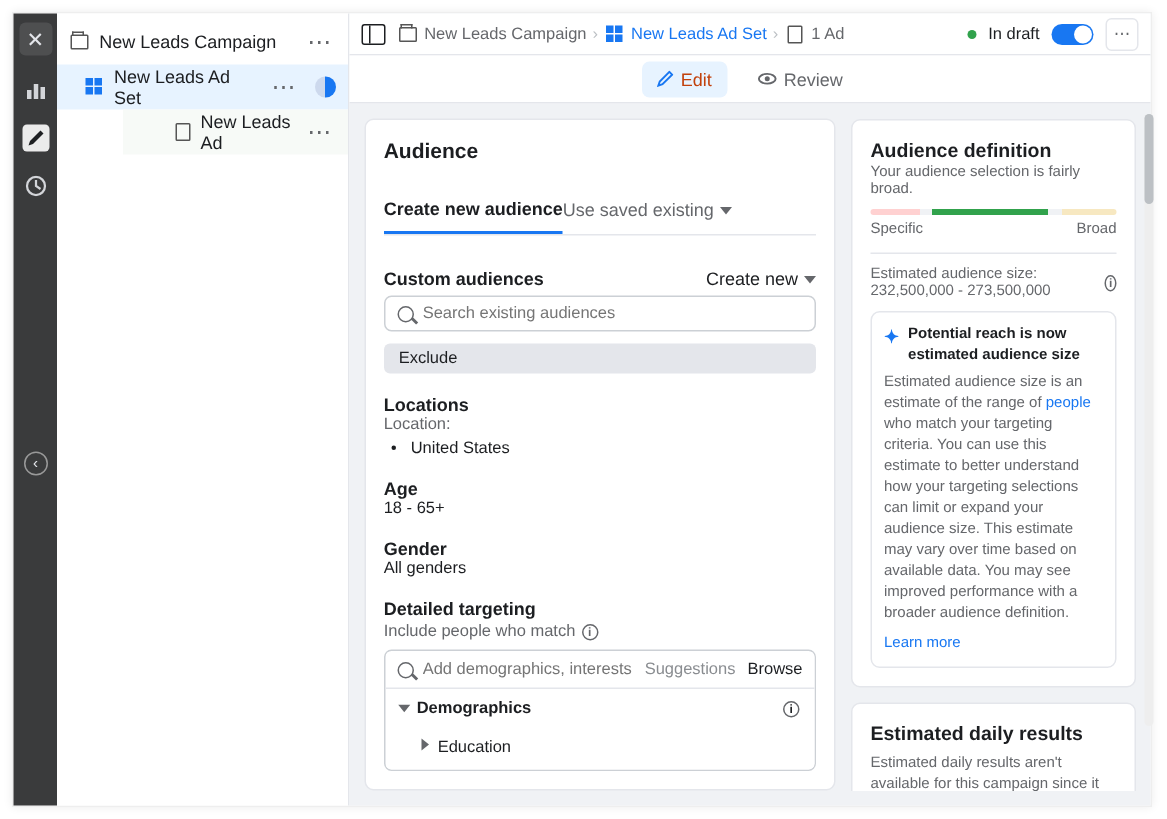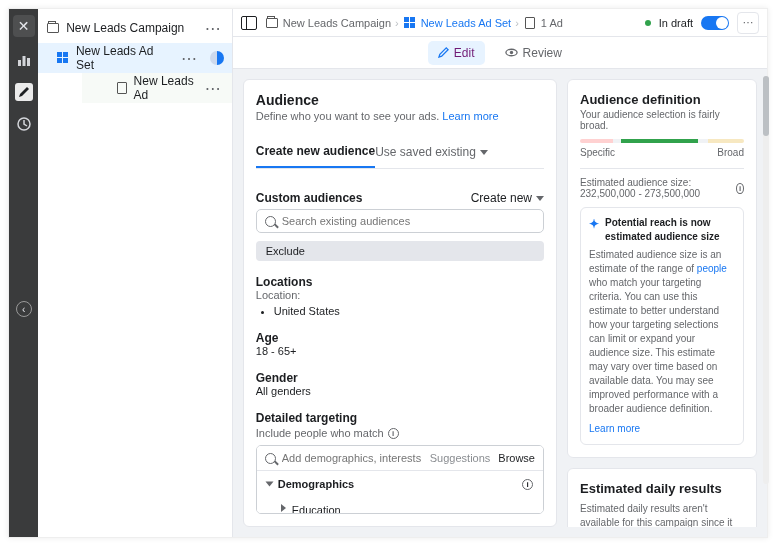--- a/index.html
+++ b/index.html
@@ -30,21 +30,21 @@
   .crumb { display:flex; align-items:center; gap:4px; color:#65676b; }
   .crumb .link{color:#1877f2; cursor:pointer;}
   .crumb .sep{color:#bcc0c4;}
   .status { margin-left:auto; display:flex; align-items:center; gap:8px;}
   .dot{width:6px;height:6px;border-radius:50%;background:#31a24c;}
   .toggle{width:28px;height:14px;border-radius:8px;background:#1877f2;position:relative;}
   .toggle::after{content:"";position:absolute;right:1px;top:1px;width:12px;height:12px;border-radius:50%;background:#fff;}
   .kebab{width:22px;height:22px;border:1px solid #e4e6eb;border-radius:4px;display:flex;align-items:center;justify-content:center;color:#65676b;cursor:pointer;}
   .modebar { height:32px; display:flex;align-items:center;justify-content:center;gap:10px;background:#fff;border-bottom:1px solid #e4e6eb;}
   .modebtn{display:flex;align-items:center;gap:5px;padding:5px 10px;border-radius:5px;color:#65676b;cursor:pointer;}
-  .modebtn.active{background:#e7f3ff;color:#701a75;}
+  .modebtn.active{background:#e7f3ff;color:#c2410c;}
   
   .cols{flex:1;display:flex;gap:10px;padding:10px;overflow:hidden;}
   .card{background:#fff;border:1px solid #e4e6eb;border-radius:6px;padding:12px;}
   .left{flex:1;display:flex;flex-direction:column;overflow:hidden;}
   .right{width:190px;display:flex;flex-direction:column;gap:10px;overflow:auto;}
   h3{font-size:14px;font-weight:600;margin-bottom:2px;}
   .sub{color:#65676b;font-size:11px;}
   .link{color:#1877f2;cursor:pointer;}
   .tabs{display:flex;border-bottom:1px solid #e4e6eb;margin:22px 0 12px;}
   .tab{padding-bottom:8px;font-size:12px;color:#65676b;cursor:pointer;display:flex;align-items:center;gap:4px;}
@@ -191,24 +191,20 @@
             <circle cx="7" cy="7" r="1.8" fill="#65676b"></circle>
           </svg>
         <span>Review</span>
       </div>
     </div>
 
     <div class="cols">
 
       <div class="card left">
         <h3>Audience</h3>
-        <div class="sub">
-          <span>Define who you want to see your ads.</span>
-          <span class="link">Learn more</span>
-        </div>
         <div class="tabs">
           <div class="tab active">Create new audience</div>
           <div class="tab">
             <span>Use saved existing</span>
             <span class="caret"></span>
           </div>
         </div>
 
         <div class="field-head">
           <span>Custom audiences</span>

